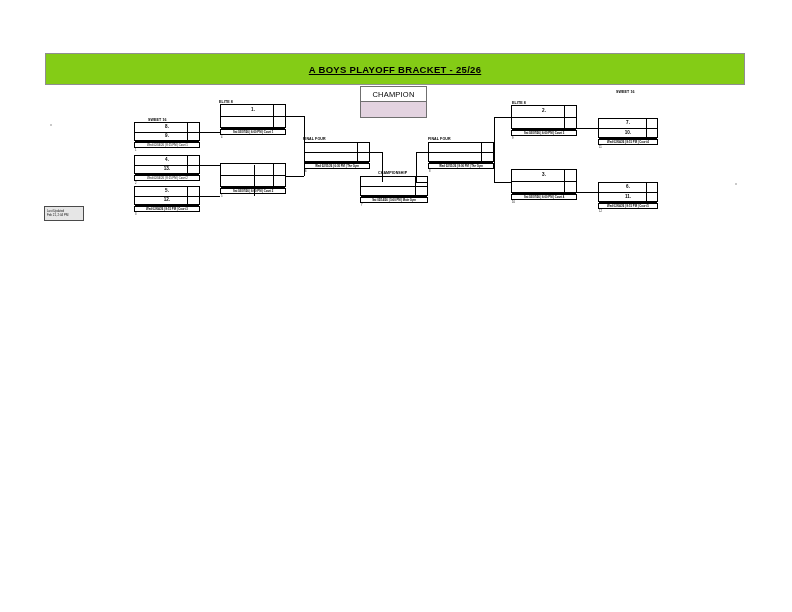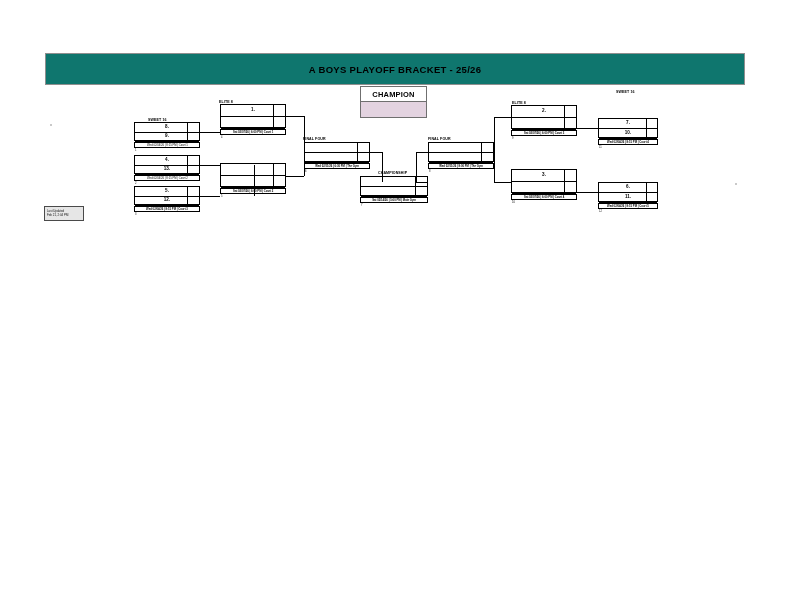--- a/index.html
+++ b/index.html
@@ -13,26 +13,27 @@
     position: relative;
     width: 792px; height: 612px;
     background: #ffffff;
   }
 
   
   .title-banner {
     position: absolute;
     left: 45px; top: 53px;
     width: 700px; height: 32px;
-    background: #0f766e;
+    background: #84cc16;
     border: 1px solid #8f8f8f;
     box-sizing: border-box;
     display: flex;
     align-items: center;
     justify-content: center;
+    text-decoration: underline;
   }
   .title-banner .title-text {
     font-size: 9.5px;
     font-weight: bold;
     letter-spacing: 0.3px;
     color: #000;
     white-space: nowrap;
   }
 
   
@@ -115,21 +116,21 @@
     height: 15px;
     border-bottom: 1px solid #6f6f6f;
     display: flex;
     align-items: center;
     justify-content: center;
     box-sizing: border-box;
     background: #ffffff;
   }
   .champion-label span {
     font-size: 7.5px;
-    font-weight: bold;
+    font-weight: normal;
     letter-spacing: 0.2px;
     color: #000;
   }
   .champion-fill {
     height: 15px;
     background: #e3d3e0;
   }
 
   
   .stamp {

